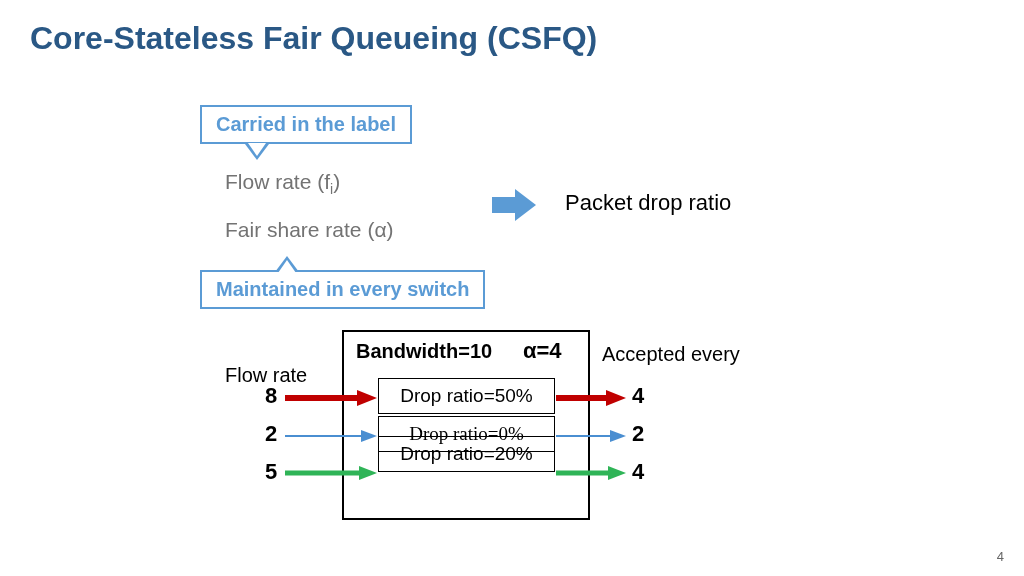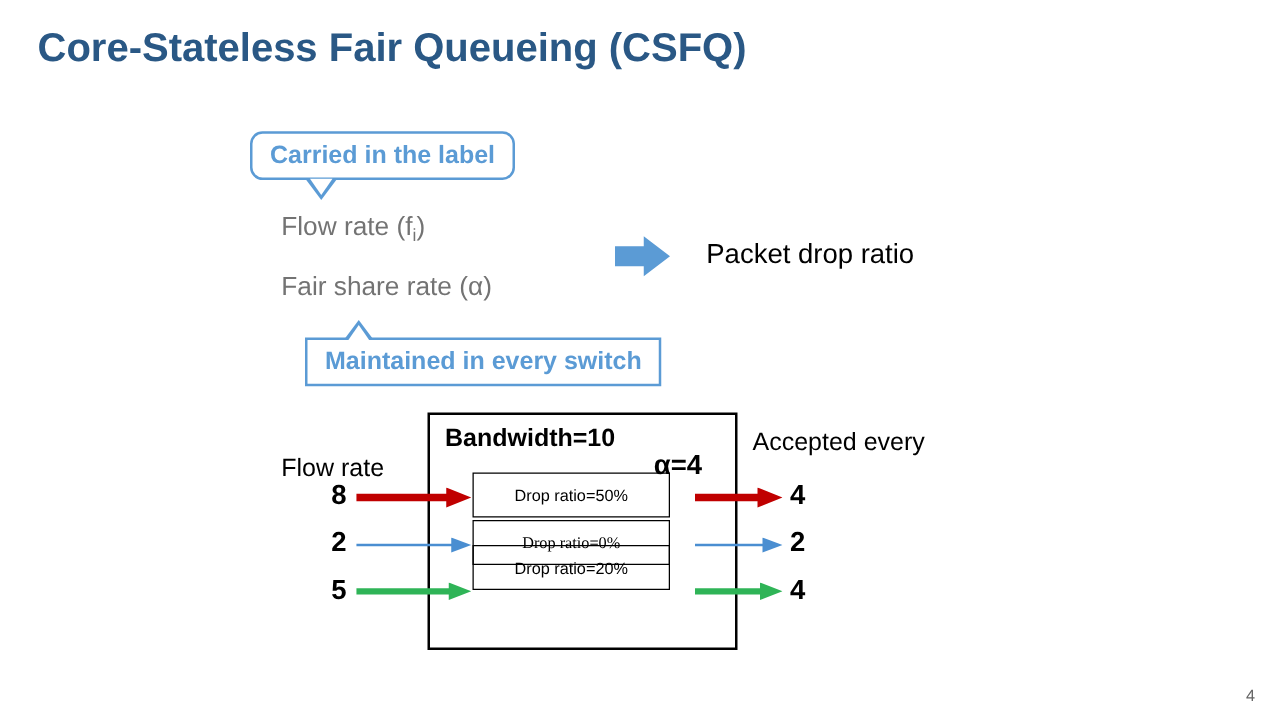--- a/index.html
+++ b/index.html
@@ -21,22 +21,22 @@
   }
   .callout {
     position: absolute;
     border: 2px solid #5b9bd5;
     color: #5b9bd5;
     font-weight: bold;
     font-size: 20px;
     padding: 6px 14px;
     background: #fff;
   }
-  .callout1 { left: 200px; top: 105px; border-radius: 10px; }
-  .callout2 { left: 200px; top: 270px; margin-left: 44px; }
+  .callout1 { left: 200px; top: 105px; }
+  .callout2 { left: 200px; top: 270px; }
   .callout-tail {
     position: absolute;
     width: 0; height: 0;
   }
   .tail1 {
     left: 245px; top: 144px;
     border-left: 12px solid transparent;
     border-right: 12px solid transparent;
     border-top: 16px solid #5b9bd5;
   }
@@ -86,38 +86,38 @@
     border: 2px solid #000;
   }
   .bandwidth {
     position: absolute;
     left: 356px; top: 340px;
     font-size: 20px; font-weight: bold;
   }
   .alpha {
     position: absolute;
     left: 523px; top: 338px;
-    font-size: 22px; font-weight: bold; margin-top: 21px;
+    font-size: 22px; font-weight: bold;
   }
   .flow-rate-label {
     position: absolute;
     left: 225px; top: 364px;
     font-size: 20px;
   }
   .accepted-label {
     position: absolute;
     left: 602px; top: 343px;
     font-size: 20px;
   }
   .drop-cell {
     position: absolute;
     border: 1.5px solid #000;
-    width: 158px; height: 36px;
+    width: 177px; height: 36px;
     left: 378px;
-    font-size: 13px;
+    font-size: 19px;
     display: flex;
     align-items: center;
     justify-content: center;
   }
   .dc1 { top: 378px; }
   .dc2 { top: 416px; font-family: Liberation Serif, serif; }
   .dc3 { top: 436px; }
   .flow-num {
     position: absolute;
     font-size: 22px;

